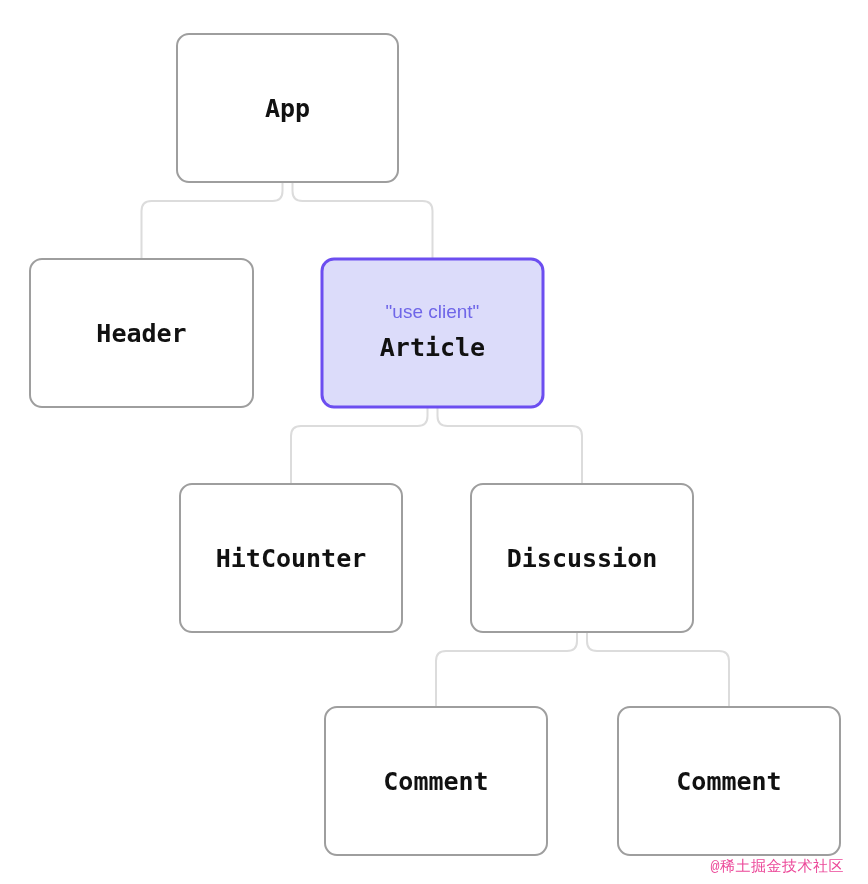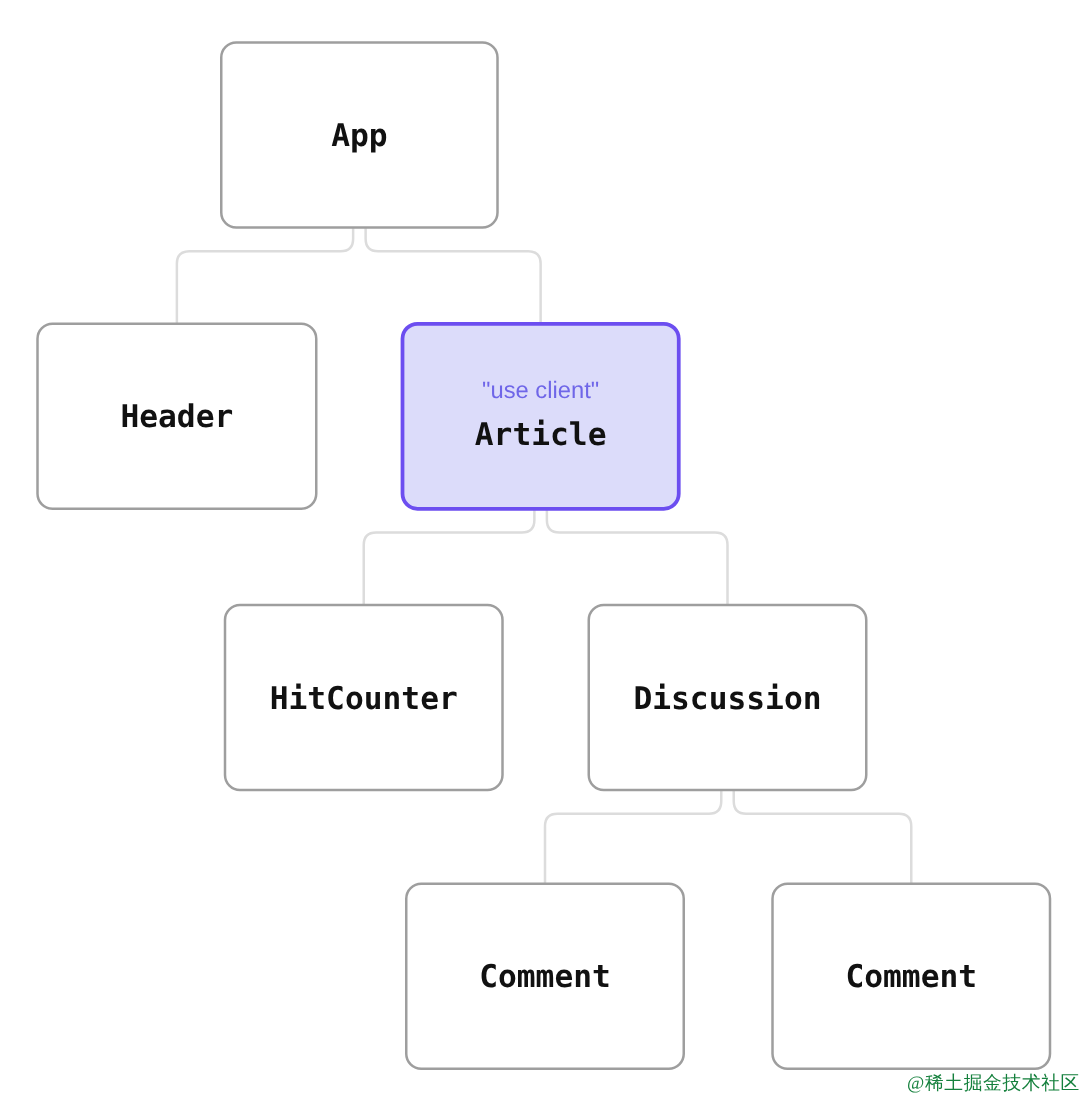--- a/index.html
+++ b/index.html
@@ -55,25 +55,25 @@
   }
   .edge-path {
     fill: none;
     stroke: #dcdcdc;
     stroke-width: 2;
     stroke-linecap: round;
     stroke-linejoin: round;
   }
   .watermark {
     position: absolute;
-    right: 4px;
+    right: 24px;
     bottom: 8px;
-    font-family: Liberation Serif, serif;
+    font-family: Liberation Mono, monospace;
     font-size: 15px;
-    color: #15803d;
+    color: #ec4899;
     letter-spacing: 0.5px;
     white-space: nowrap;
     user-select: none;
   }
 </style>
 </head>
 <body>
 
 <div id="diagram-root">
   <svg id="tree-svg" viewBox="0 0 868 884" preserveAspectRatio="xMidYMid meet" xmlns="http://www.w3.org/2000/svg">

